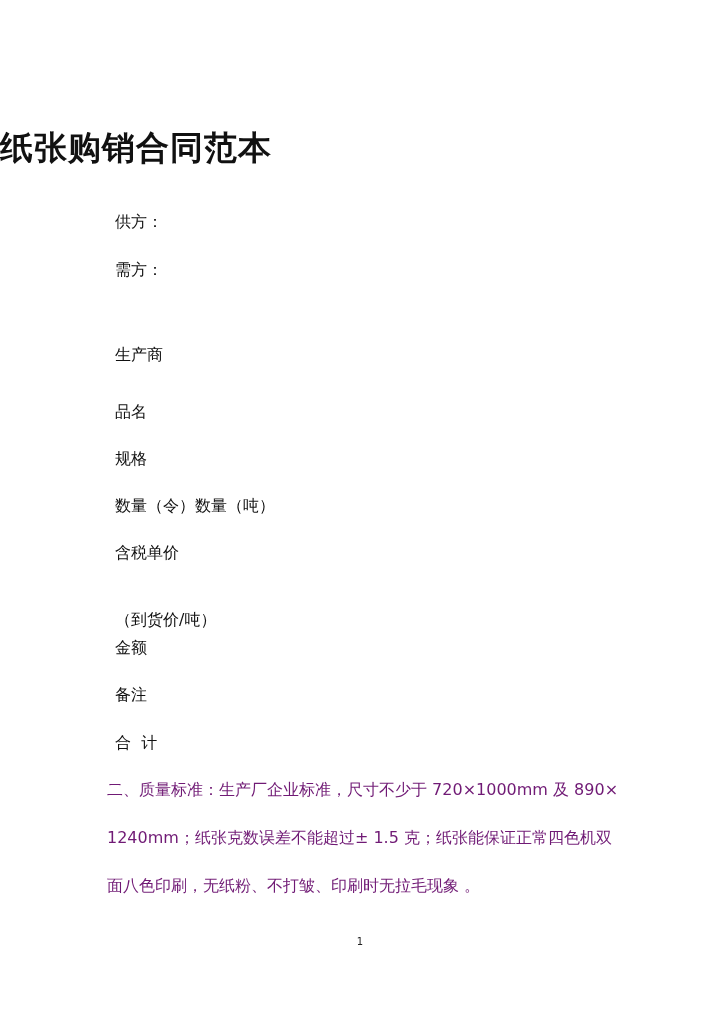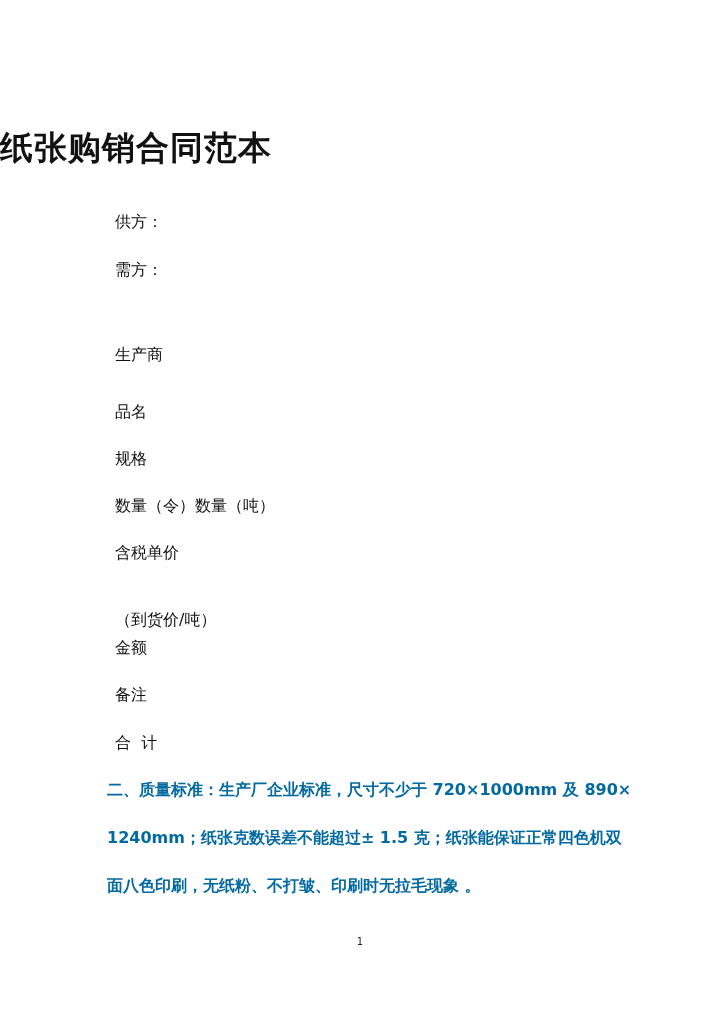--- a/index.html
+++ b/index.html
@@ -2,21 +2,21 @@
 <html><head>
 <meta charset="utf-8">
 <style>
   html, body { margin: 0; padding: 0; background: #ffffff; }
   body { width: 720px; height: 1017px; position: relative; overflow: hidden;
          font-family: "DejaVu Sans", "Liberation Sans", sans-serif; color: #111; }
   .page { position: absolute; left: 0; top: 0; width: 720px; height: 1017px; background: #fff; }
   .title { position: absolute; left: 0; width: 720px; top: 126px; 
            font-size: 33px; font-weight: bold; letter-spacing: 1px; color: #111; }
   .line { position: absolute; left: 107px; font-size: 16px; line-height: 20px; white-space: nowrap; color: #111; margin-left: 8px; }
-  .para { position: absolute; left: 107px; width: 520px; font-size: 16px; line-height: 48px; color: #0369a1; font-weight: bold; }
+  .para { position: absolute; left: 107px; width: 520px; font-size: 16px; line-height: 48px; color: #701a75; }
   .para span { display: block; white-space: nowrap; }
   .pagenum { position: absolute; left: 0; width: 720px; text-align: center; top: 936px; font-size: 10px; color: #222; }
 </style>
 </head>
 <body>
 
 <div class="page">
   <div class="title">纸张购销合同范本</div>
 
   <div class="line" style="top:212px">供方：</div>

